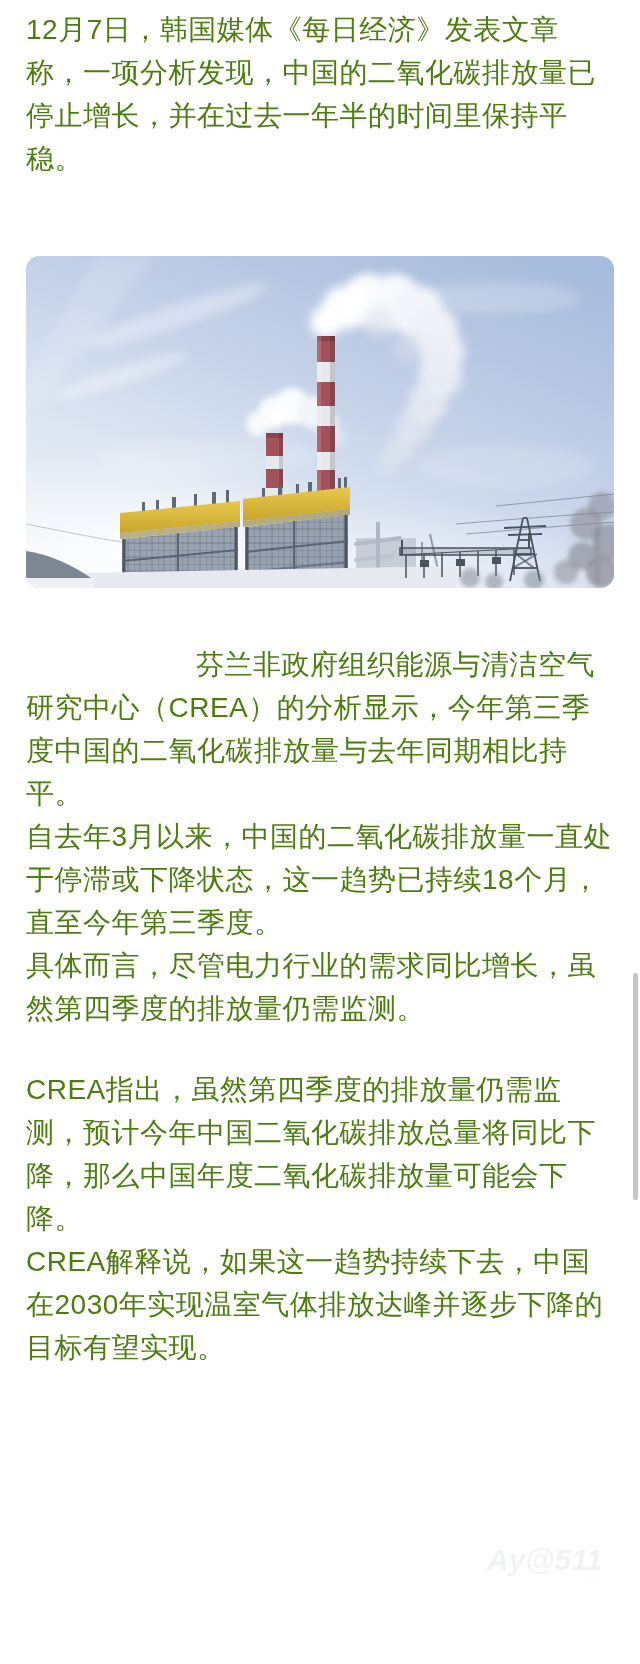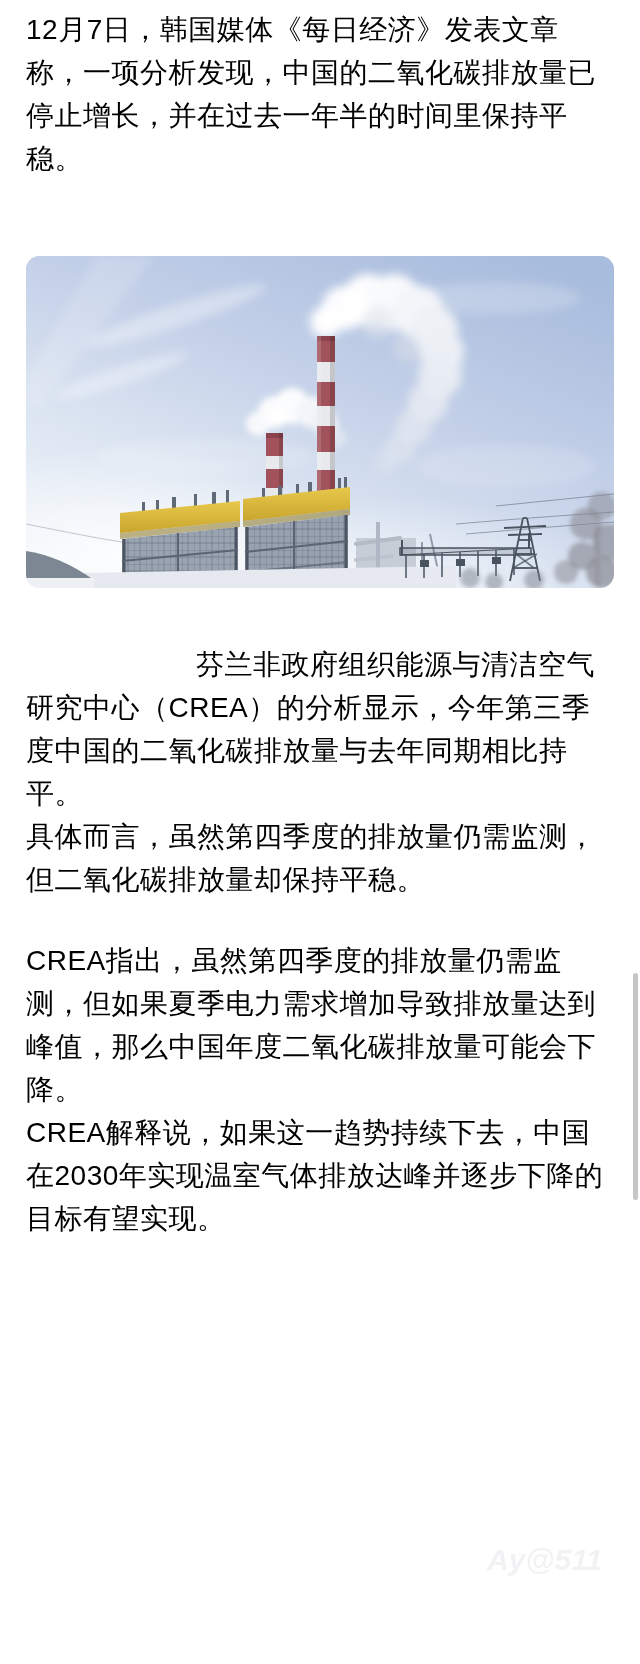--- a/index.html
+++ b/index.html
@@ -7,21 +7,21 @@
     width:640px;height:1664px;overflow:hidden;position:relative;
     background:#ffffff;
     font-family:"Liberation Sans",sans-serif;
   }
   .page{width:640px;height:1664px;position:relative;overflow:hidden;background:#fff;}
   .content{padding:8px 26px 0 26px;}
   p.para{
     margin:0;
     font-size:28px;
     line-height:43px;
-    color:#000000;
+    color:#4d7c0f;
     letter-spacing:0.5px;
     text-align:left;
     word-break:break-all;
   }
   p.para.first-indent{text-indent:170px;}
   figure.photo{
     margin:76px 0 55px 0;
     width:588px;height:332px;
     border-radius:14px;
     overflow:hidden;
@@ -263,25 +263,26 @@
         <g filter="url(#b2)" fill="#79828d">
           <circle cx="444" cy="322" r="10" opacity="0.5"></circle>
           <circle cx="468" cy="326" r="9" opacity="0.5"></circle>
           <circle cx="508" cy="324" r="10" opacity="0.5"></circle>
         </g>
       </svg>
     </figure>
 
     <div class="block1">
       <p class="para first-indent">芬兰非政府组织能源与清洁空气研究中心（CREA）的分析显示，今年第三季度中国的二氧化碳排放量与去年同期相比持平。</p>
-      <p class="para">具体而言，虽然第四季度的排放量仍需监测，但二氧化碳排放量却保持平稳。</p>
+      <p class="para">自去年3月以来，中国的二氧化碳排放量一直处于停滞或下降状态，这一趋势已持续18个月，直至今年第三季度。</p>
+      <p class="para">具体而言，尽管电力行业的需求同比增长，虽然第四季度的排放量仍需监测。</p>
     </div>
 
     <div class="block2">
-      <p class="para">CREA指出，虽然第四季度的排放量仍需监测，但如果夏季电力需求增加导致排放量达到峰值，那么中国年度二氧化碳排放量可能会下降。</p>
+      <p class="para">CREA指出，虽然第四季度的排放量仍需监测，预计今年中国二氧化碳排放总量将同比下降，那么中国年度二氧化碳排放量可能会下降。</p>
       <p class="para">CREA解释说，如果这一趋势持续下去，中国在2030年实现温室气体排放达峰并逐步下降的目标有望实现。</p>
 
     </div>
 
   </div>
 
   <div class="watermark">
     <span>Ay@511</span>
     <span class="wm-sub">····</span>
   </div>

